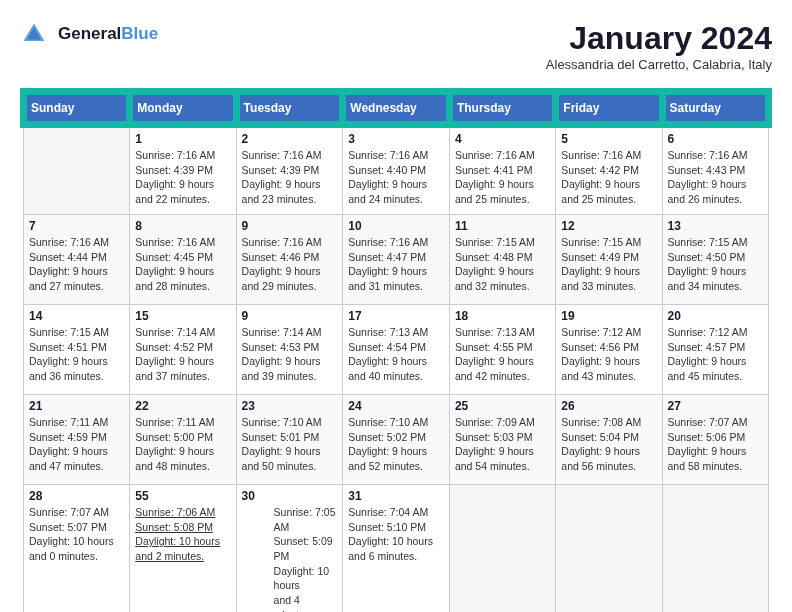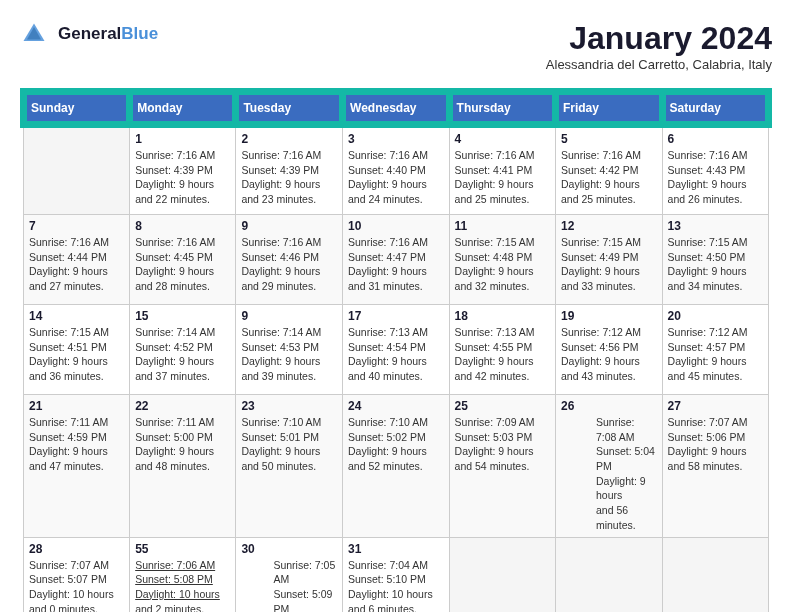--- a/index.html
+++ b/index.html
@@ -290,21 +290,21 @@
         </td>
         <td>
           <div class="day-number">25</div>
           <div class="day-info" style="white-space: pre-line;">Sunrise: 7:09 AM
 Sunset: 5:03 PM
 Daylight: 9 hours
 and 54 minutes.</div>
         </td>
         <td>
           <div class="day-number">26</div>
-          <div class="day-info" style="white-space: pre-line; margin-left: 35px;">Sunrise: 7:08 AM
+          <div class="day-info" style="white-space: pre-line;">Sunrise: 7:08 AM
 Sunset: 5:04 PM
 Daylight: 9 hours
 and 56 minutes.</div>
         </td>
         <td>
           <div class="day-number">27</div>
           <div class="day-info" style="white-space: pre-line;">Sunrise: 7:07 AM
 Sunset: 5:06 PM
 Daylight: 9 hours
 and 58 minutes.</div>

